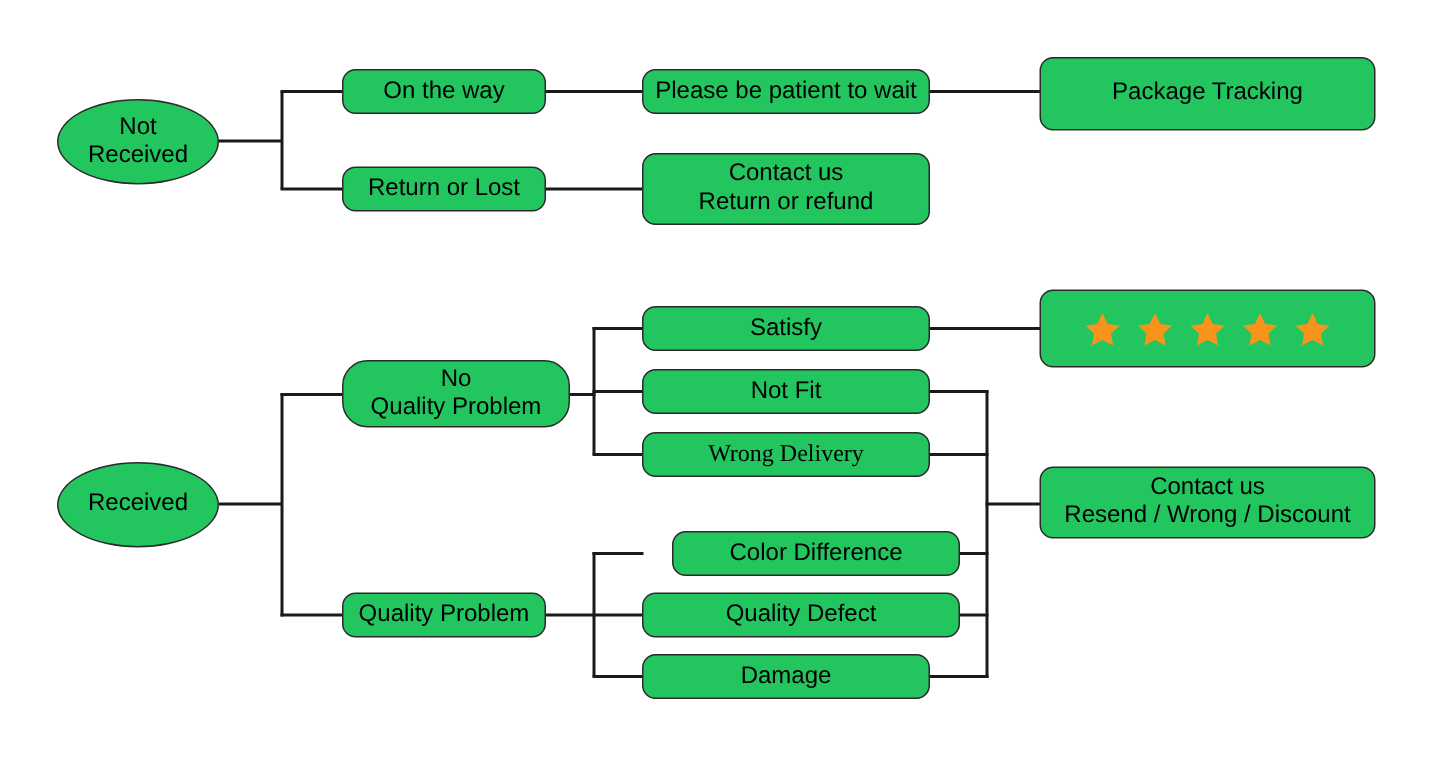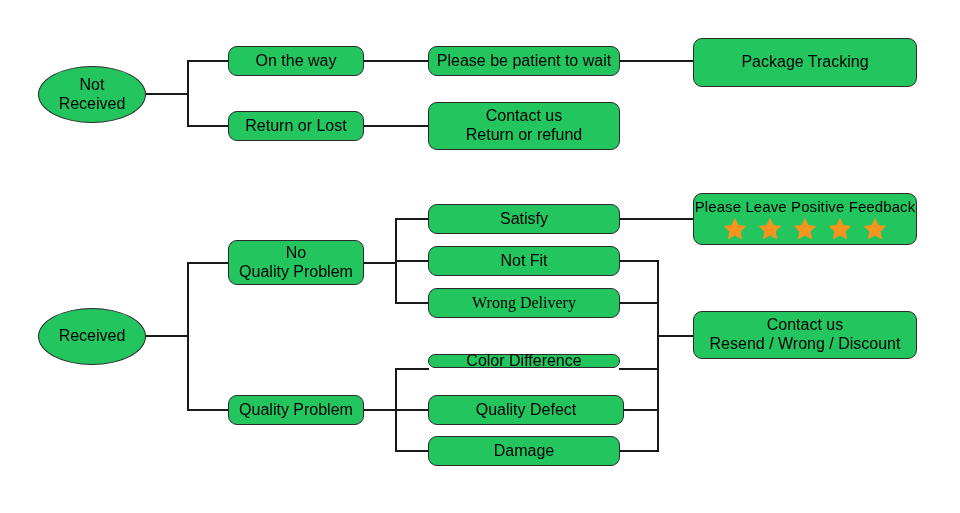--- a/index.html
+++ b/index.html
@@ -149,55 +149,54 @@
   <div class="line h" style="left:619px; top:368px; width:40px;"></div>
   <div class="line h" style="left:619px; top:409px; width:40px;"></div>
   <div class="line h" style="left:619px; top:450px; width:40px;"></div>
   <div class="line v" style="left:657px; top:260px; height:192px;"></div>
   <div class="line h" style="left:657px; top:335px; width:37px;"></div>
 
   <div class="node ellipse fs16" style="left:38px; top:308px; width:108px; height:57px;">
     <span class="ln">Received</span>
   </div>
 
-  <div class="node rounded fs16" style="left:228px; top:240px; width:136px; height:45px;">
+  <div class="node rounded fs16" style="left:228px; top:240px; width:152px; height:45px;border-radius:17px;">
     <span class="ln">No</span>
     <span class="ln">Quality Problem</span>
   </div>
 
   <div class="node rounded fs16" style="left:228px; top:395px; width:136px; height:30px;">
     <span class="ln">Quality Problem</span>
   </div>
 
   <div class="node rounded fs16" style="left:428px; top:204px; width:192px; height:30px;">
     <span class="ln">Satisfy</span>
   </div>
 
   <div class="node rounded fs16" style="left:428px; top:246px; width:192px; height:30px;">
     <span class="ln">Not Fit</span>
   </div>
 
   <div class="node rounded fs16" style="left:428px; top:288px; width:192px; height:30px;font-family:Liberation Serif, serif;">
     <span class="ln">Wrong Delivery</span>
   </div>
 
-  <div class="node rounded fs16" style="left:428px; top:354px; width:192px; height:14px;text-align:right;">
+  <div class="node rounded fs16" style="left:448px; top:354px; width:192px; height:30px;text-align:right;">
     <span class="ln">Color Difference</span>
   </div>
 
-  <div class="node rounded fs16" style="left:428px; top:395px; width:196px; height:30px;">
+  <div class="node rounded fs16" style="left:428px; top:395px; width:212px; height:30px;">
     <span class="ln">Quality Defect</span>
   </div>
 
   <div class="node rounded fs16" style="left:428px; top:436px; width:192px; height:30px;">
     <span class="ln">Damage</span>
   </div>
 
   <div class="node rounded feedback" style="left:693px; top:193px; width:224px; height:52px;">
-    <span class="caption">Please Leave Positive Feedback</span>
     <span class="stars">
         <svg viewBox="0 0 24 24" class="star">
           <path d="M12 1.6 L15.2 8.3 L22.5 9.2 L17.2 14.3 L18.6 21.6 L12 18.1 L5.4 21.6 L6.8 14.3 L1.5 9.2 L8.8 8.3 Z" fill="#F7941E"></path>
         </svg>
         <svg viewBox="0 0 24 24" class="star">
           <path d="M12 1.6 L15.2 8.3 L22.5 9.2 L17.2 14.3 L18.6 21.6 L12 18.1 L5.4 21.6 L6.8 14.3 L1.5 9.2 L8.8 8.3 Z" fill="#F7941E"></path>
         </svg>
         <svg viewBox="0 0 24 24" class="star">
           <path d="M12 1.6 L15.2 8.3 L22.5 9.2 L17.2 14.3 L18.6 21.6 L12 18.1 L5.4 21.6 L6.8 14.3 L1.5 9.2 L8.8 8.3 Z" fill="#F7941E"></path>
         </svg>

